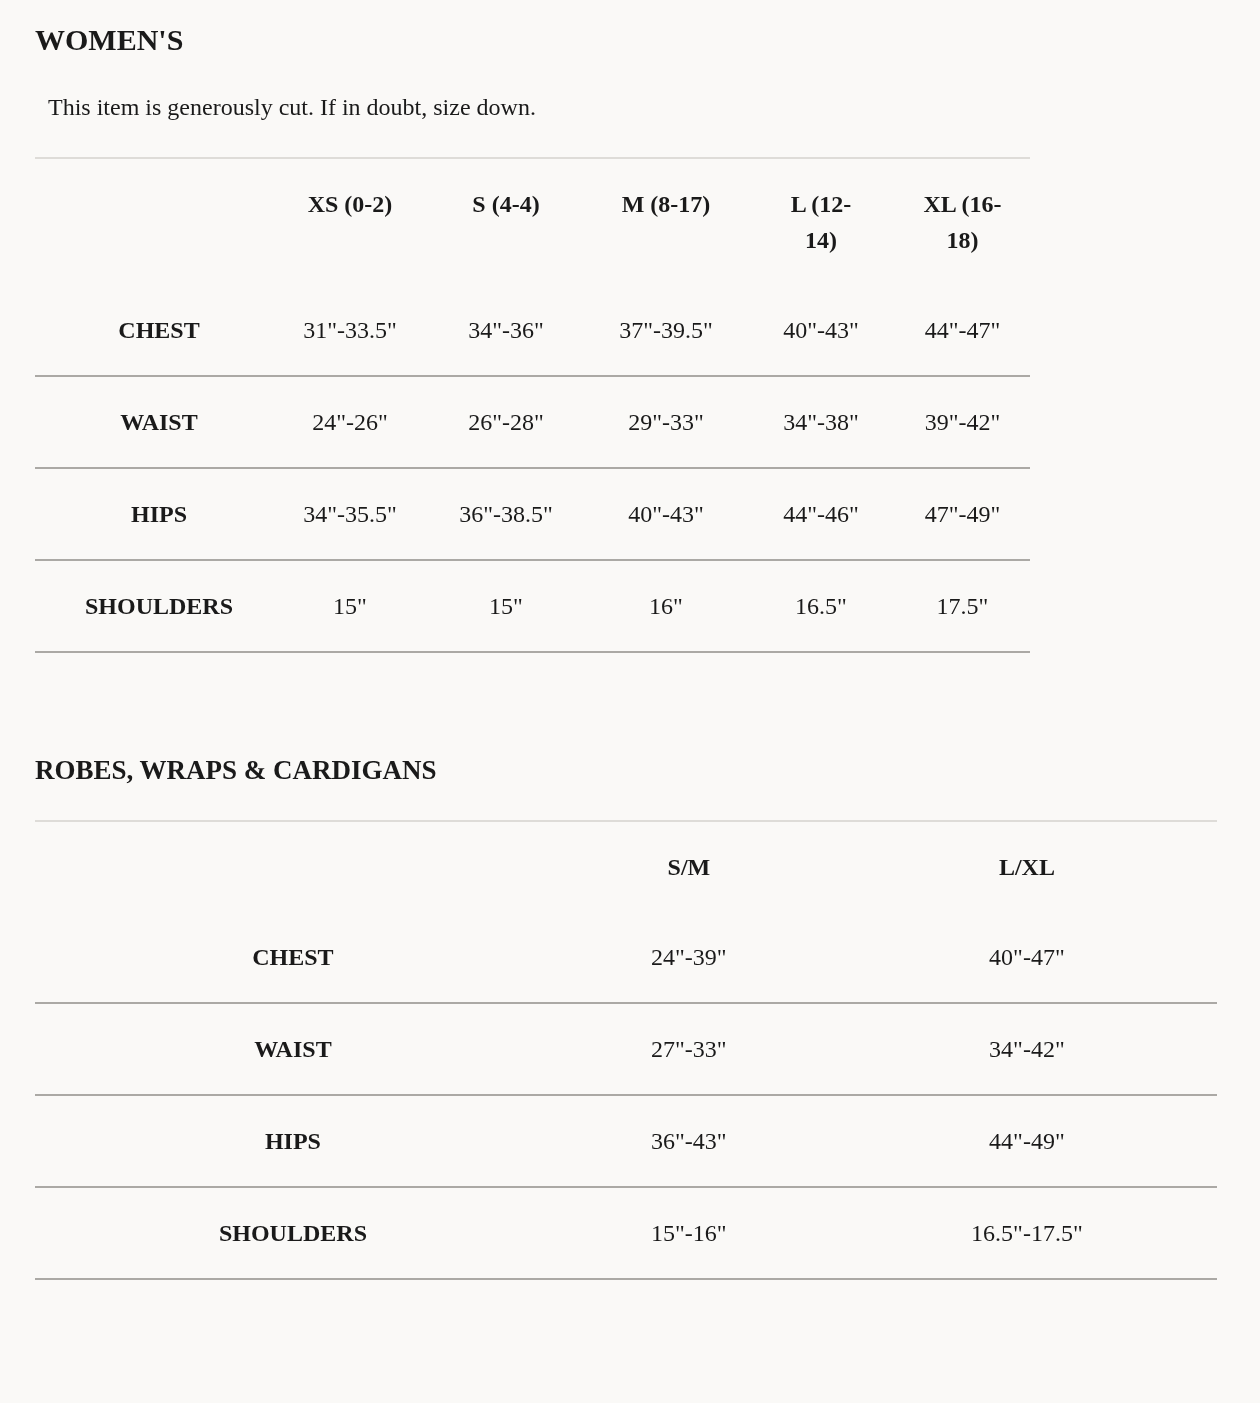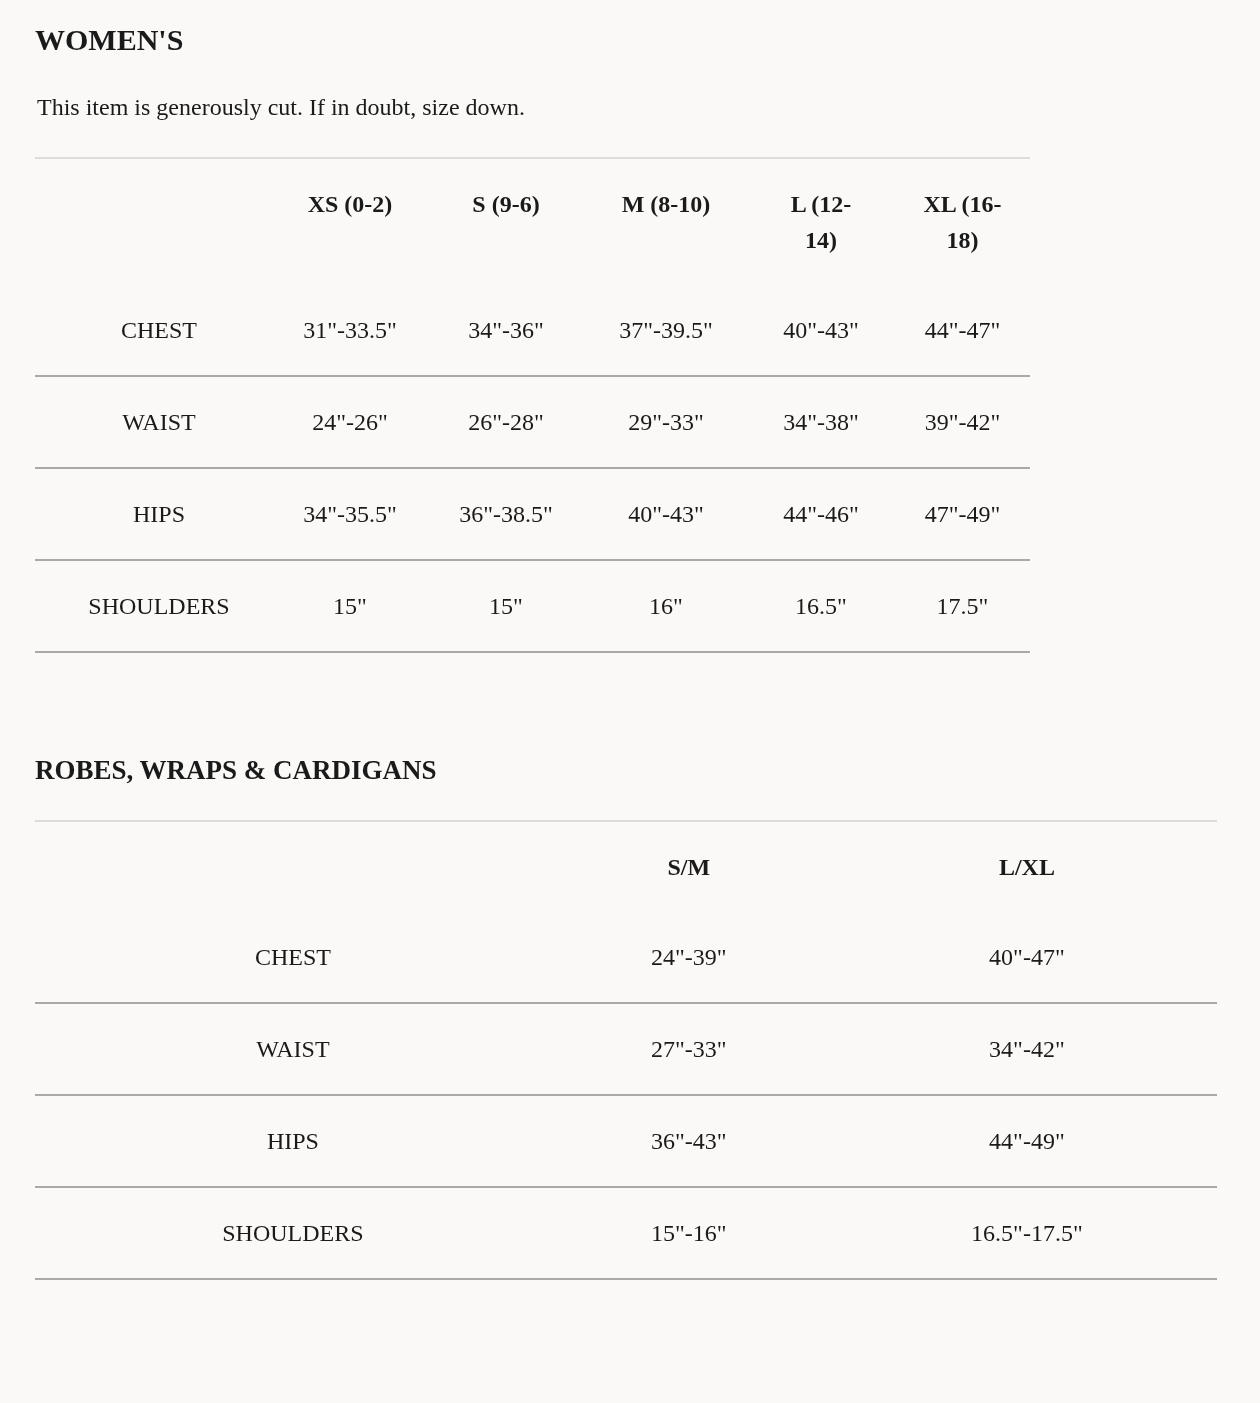--- a/index.html
+++ b/index.html
@@ -18,21 +18,21 @@
   }
   h1.section-title {
     font-size: 30px;
     font-weight: bold;
     line-height: 1.3;
     margin: 0;
   }
   p.fit-note {
     font-size: 24px;
     line-height: 1.5;
-    margin: 30px 0 0 2px;
+    margin: 30px 0 0 13px;
   }
   h2.section-title-light {
     font-size: 27px;
     font-weight: bold;
     line-height: 1.3;
     margin: 100px 0 0 0;
   }
   table.size-table {
     border-collapse: collapse;
     table-layout: fixed;
@@ -52,21 +52,21 @@
   table.size-table td {
     font-size: 24px;
     line-height: 1.5;
     vertical-align: top;
     text-align: center;
     padding: 27px 10px 27px 10px;
     white-space: pre-line;
     overflow: hidden;
   }
   table.size-table th.row-label {
-    font-weight: normal;
+    font-weight: bold;
     padding-left: 20px;
   }
   table.size-table thead th {
     font-weight: bold;
   }
   table.size-table td {
     font-weight: normal;
   }
 </style>
 </head>
@@ -84,22 +84,22 @@
         <col style="width:154px">
         <col style="width:158px">
         <col style="width:162px">
         <col style="width:148px">
         <col style="width:135px">
       </colgroup>
       <thead>
         <tr>
           <th class="row-label"></th>
           <th>XS (0-2)</th>
-          <th>S (9-6)</th>
-          <th>M (8-10)</th>
+          <th>S (4-4)</th>
+          <th>M (8-17)</th>
           <th>L (12-
 14)</th>
           <th>XL (16-
 18)</th>
         </tr>
       </thead>
       <tbody>
         <tr>
           <th class="row-label">CHEST</th>
           <td>31"-33.5"</td>

